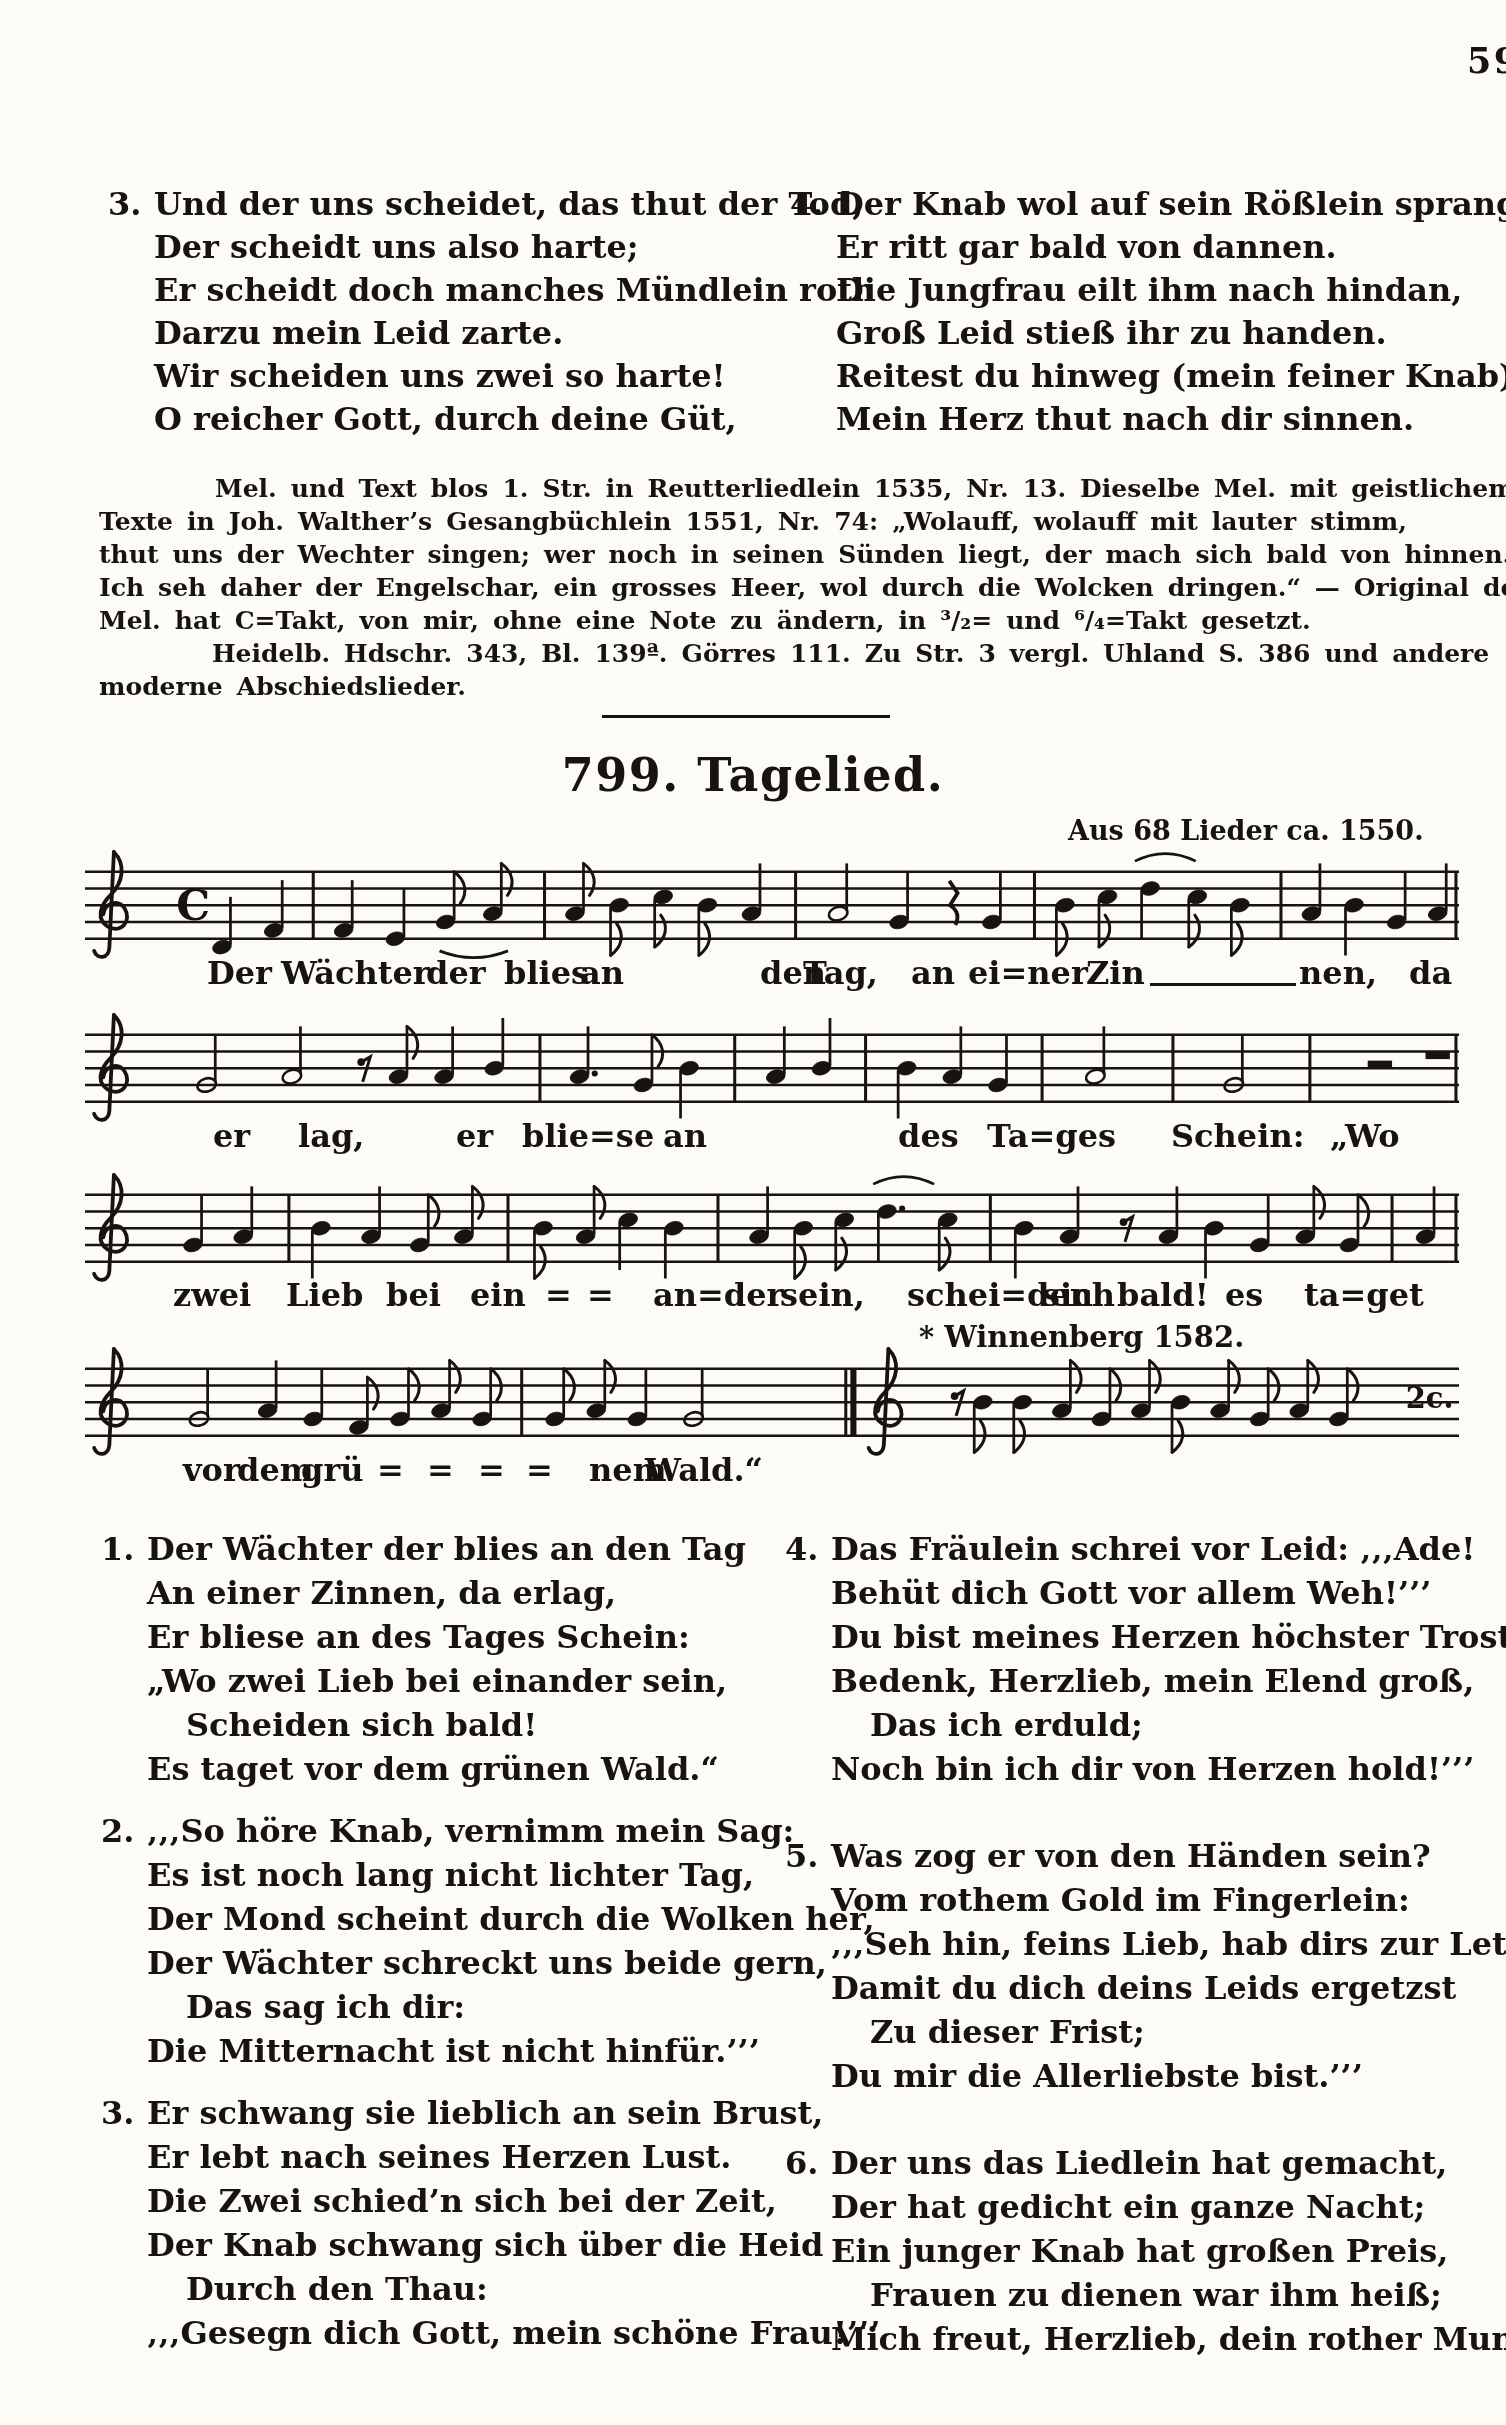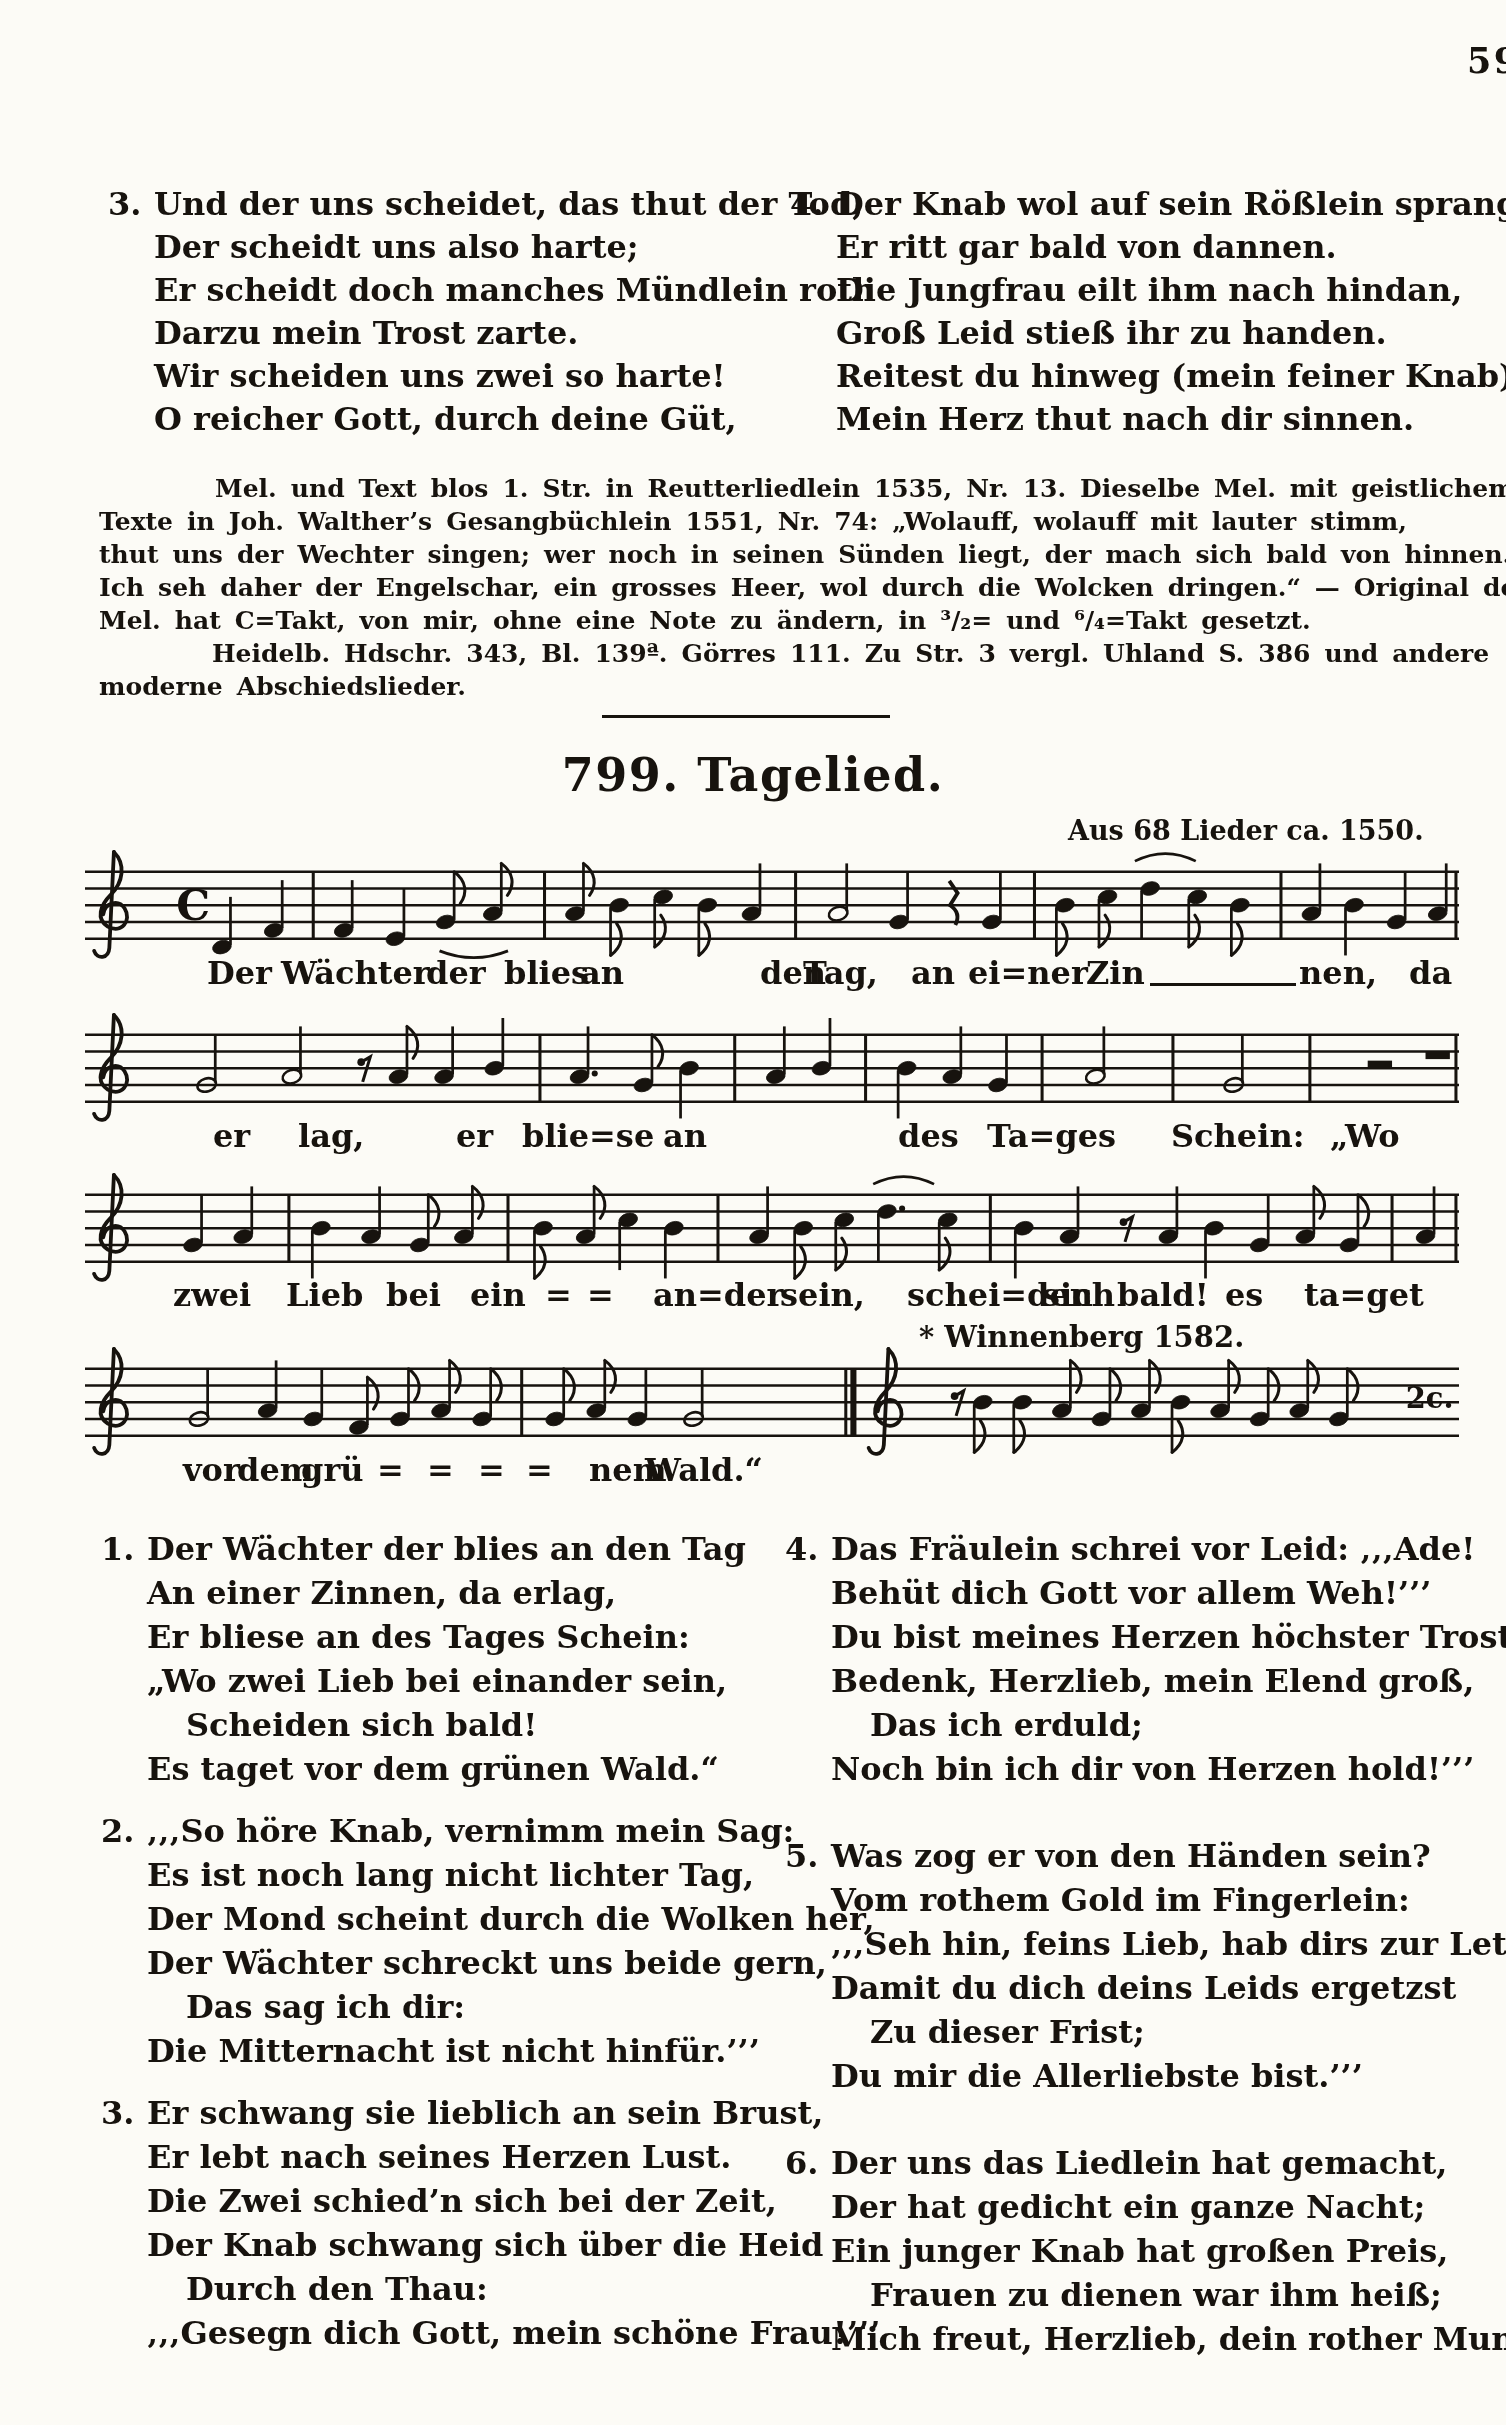--- a/index.html
+++ b/index.html
@@ -46,21 +46,21 @@
 <body>
 
 <div class="page">
   <div class="pagenum">599</div>
 
   <div class="tv" id="tv-left">
       <div class="verse">
         <div class="vline"><span class="vnum">3.</span><span>Und der uns scheidet, das thut der Tod,</span></div>
         <div class="vline">Der scheidt uns also harte;</div>
         <div class="vline">Er scheidt doch manches Mündlein roth</div>
-        <div class="vline">Darzu mein Trost zarte.</div>
+        <div class="vline">Darzu mein Leid zarte.</div>
         <div class="vline">Wir scheiden uns zwei so harte!</div>
         <div class="vline">O reicher Gott, durch deine Güt,</div>
       </div>
     </div>
   <div class="tv" id="tv-right">
       <div class="verse">
         <div class="vline"><span class="vnum">4.</span><span>Der Knab wol auf sein Rößlein sprang,</span></div>
         <div class="vline">Er ritt gar bald von dannen.</div>
         <div class="vline">Die Jungfrau eilt ihm nach hindan,</div>
         <div class="vline">Groß Leid stieß ihr zu handen.</div>

